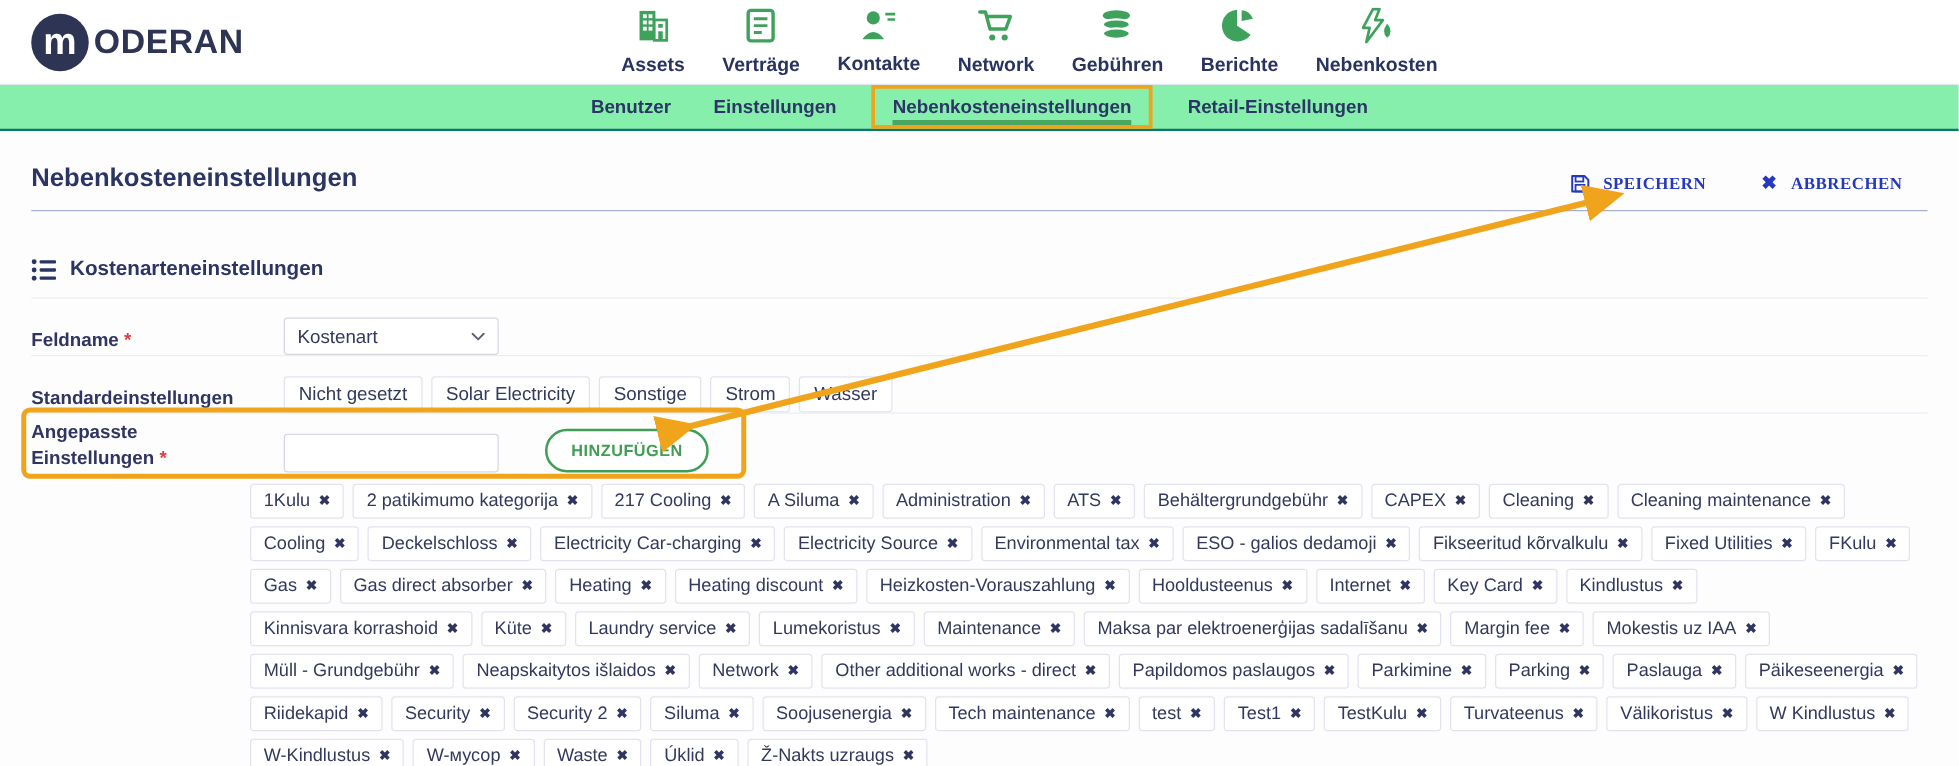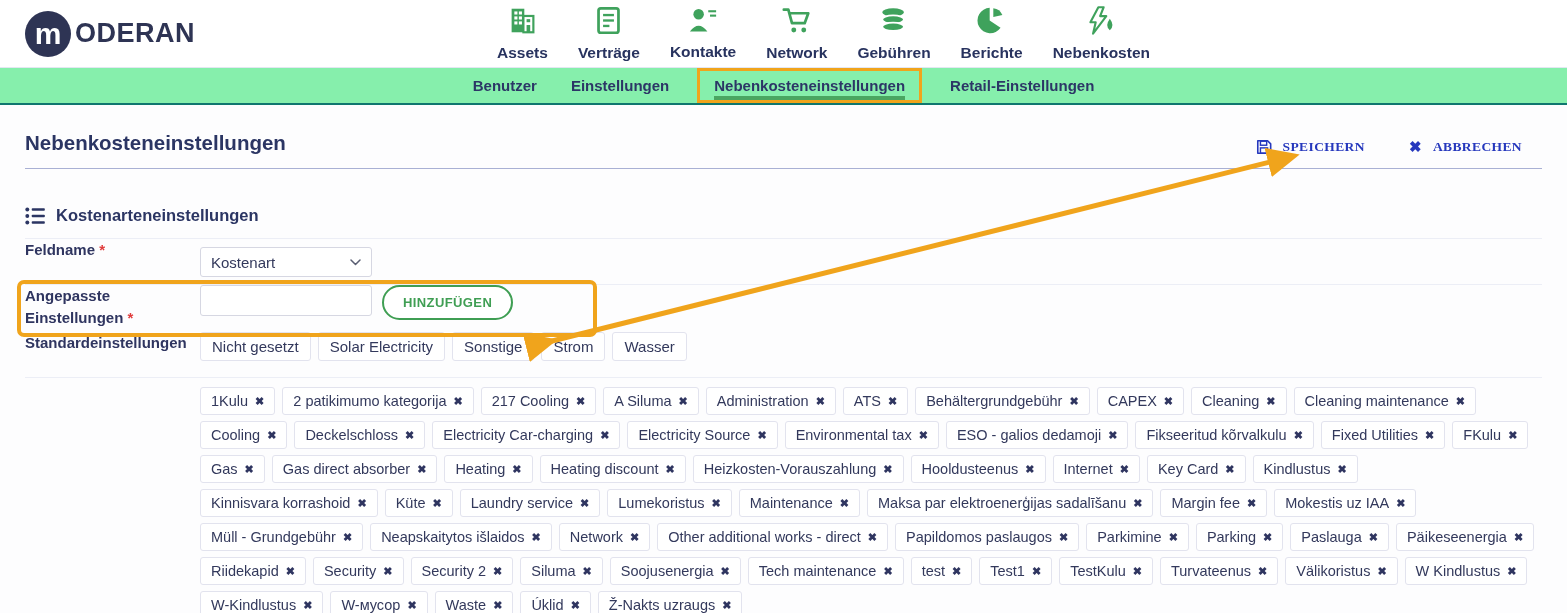--- a/index.html
+++ b/index.html
@@ -67,22 +67,22 @@
     background:none; border:none; cursor:pointer;
     font-family:Liberation Serif, serif;
   }
   .x-glyph{ font-size:15px; font-weight:700; line-height:1; }
   .section-head{
     display:flex; align-items:center; gap:11px;
     margin-top:37px; padding-bottom:13px; border-bottom:1px solid #eceef6;
     font-size:16.5px; font-weight:700; color:#2b3563;
   }
   .form-row{
-    display:flex; align-items:flex-start; min-height:46px;
-    border-bottom:1px solid #eceef6; position:relative;
+    display:flex; align-items:flex-end; min-height:46px;
+    border-bottom:1px solid #eceef6; position:relative;gap:27px;
   }
   .form-row.no-sep{ border-bottom:none; }
   .f-label{
     width:175px; flex:0 0 175px;
     font-weight:700; font-size:15px; color:#2f3560; line-height:1.45;
   }
   .req{ color:#e03c3c; font-weight:700; }
   .select-box{
     width:172px; height:30px; border:1px solid #d6d7e2; border-radius:3px;
     background:#fff; display:flex; align-items:center; justify-content:space-between;
@@ -247,31 +247,20 @@
       <span class="req">*</span>
     </div>
     <div class="select-box">
       <span>Kostenart</span>
       <svg width="11" height="7" viewBox="0 0 11 7">
         <path d="M1 1 L5.5 5.5 L10 1" fill="none" stroke="#5a5f73" stroke-width="1.5" stroke-linecap="round" stroke-linejoin="round"></path>
       </svg>
     </div>
   </div>
 
-  <div class="form-row no-sep" style="min-height:47px;">
-    <div class="custom-hl"></div>
-    <div class="f-label">
-      <span>Angepasste</span><br>
-      <span>Einstellungen</span>
-      <span class="req">*</span>
-    </div>
-    <input class="text-input" type="text" value="" style="">
-    <button class="add-btn">HINZUFÜGEN</button>
-  </div>
-
   <div class="form-row">
     <div class="f-label">Standardeinstellungen</div>
     <div style="display:flex;flex-wrap:wrap;">
 
     <span class="pill">
         <span>Nicht gesetzt</span>
       </span>
         <span class="pill">
         <span>Solar Electricity</span>
       </span>
@@ -280,20 +269,31 @@
       </span>
         <span class="pill">
         <span>Strom</span>
       </span>
         <span class="pill">
         <span>Wasser</span>
       </span>
       </div>
   </div>
 
+  <div class="form-row no-sep" style="min-height:47px;">
+    <div class="custom-hl"></div>
+    <div class="f-label">
+      <span>Angepasste</span><br>
+      <span>Einstellungen</span>
+      <span class="req">*</span>
+    </div>
+    <input class="text-input" type="text" value="" style="">
+    <button class="add-btn">HINZUFÜGEN</button>
+  </div>
+
   <div class="tags-wrap">
 
   <span class="tag">
       <span>1Kulu</span>
       <span class="x">✖</span>
     </span>
       <span class="tag">
       <span>2 patikimumo kategorija</span>
       <span class="x">✖</span>
     </span>

